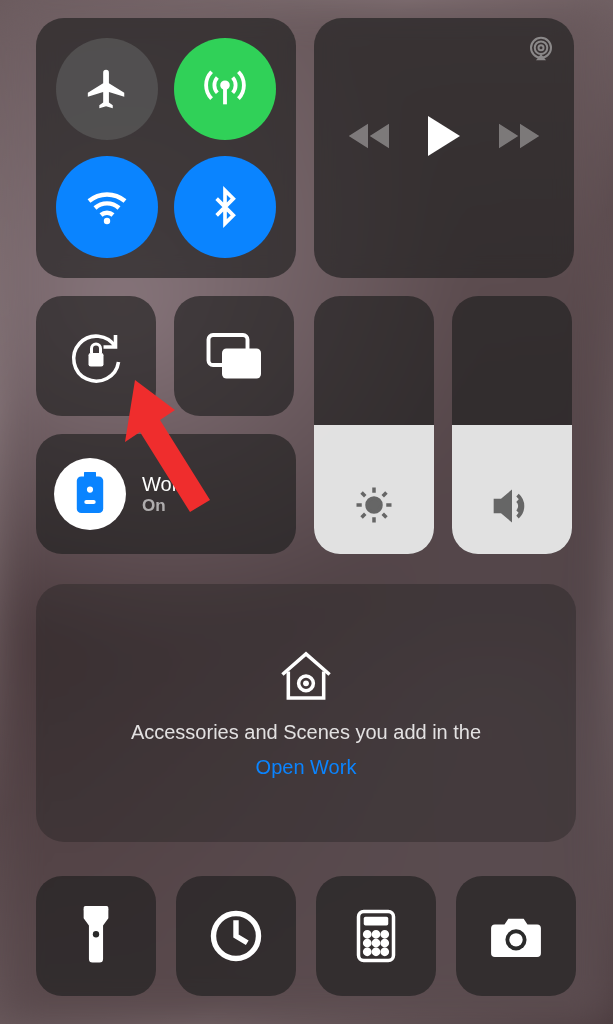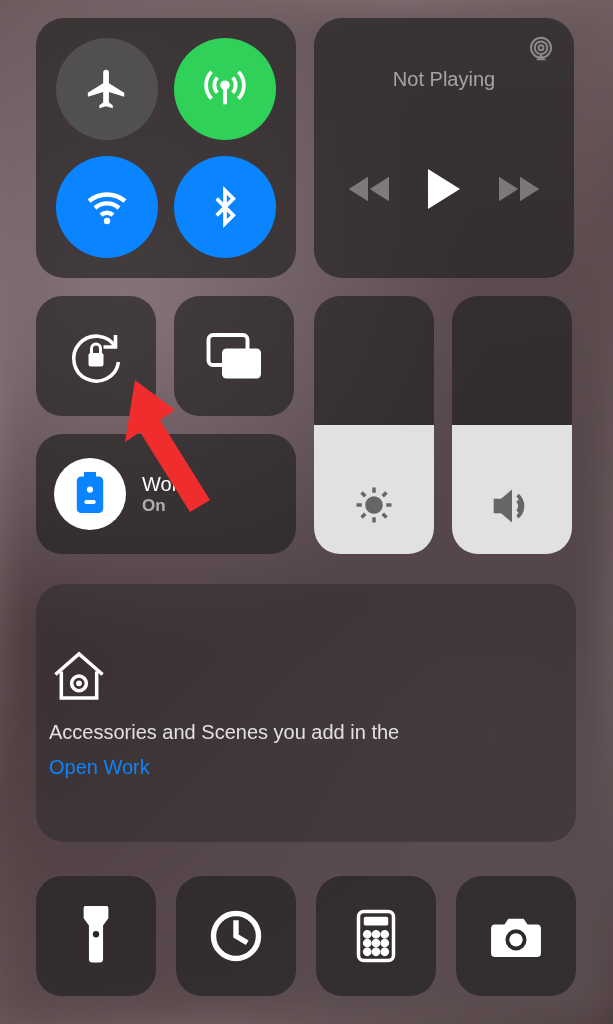--- a/index.html
+++ b/index.html
@@ -117,21 +117,21 @@
   transform: translateX(-50%);
 }
 .home-panel {
   margin-top: 30px;
   width: 540px;
   height: 258px;
   background: rgba(30,30,30,0.35);
   border-radius: 28px;
   display: flex;
   flex-direction: column;
-  align-items: flex-start;
+  align-items: center;
   justify-content: center;
   padding: 20px 13px;
   text-align: center;
 }
 .home-panel .home-text {
   font-size: 20px;
   color: rgba(255,255,255,0.85);
   line-height: 1.4;
   margin-top: 14px;
 }
@@ -199,21 +199,20 @@
 
     <div class="panel media-panel">
       <div class="airplay-corner">
         <svg width="30" height="30" viewBox="0 0 24 24" fill="none" stroke="#d0d0d0" stroke-width="1.6">
             <circle cx="12" cy="11" r="8"></circle>
             <circle cx="12" cy="11" r="5"></circle>
             <circle cx="12" cy="11" r="2"></circle>
             <path d="M8 21l4-5 4 5H8z" fill="#d0d0d0" stroke="none"></path>
           </svg>
       </div>
-      <div class="media-title">Not Playing</div>
       <div class="media-controls">
         <div class="rew">
           <svg width="42" height="34" viewBox="0 0 24 14" fill="#fff">
               <path d="M12 0v14L1 7l11-7zm12 0v14L13 7l11-7z"></path>
             </svg>
         </div>
         <div>
           <svg width="34" height="40" viewBox="0 0 16 20" fill="#fff">
               <path d="M0 0l16 10L0 20V0z"></path>
             </svg>

